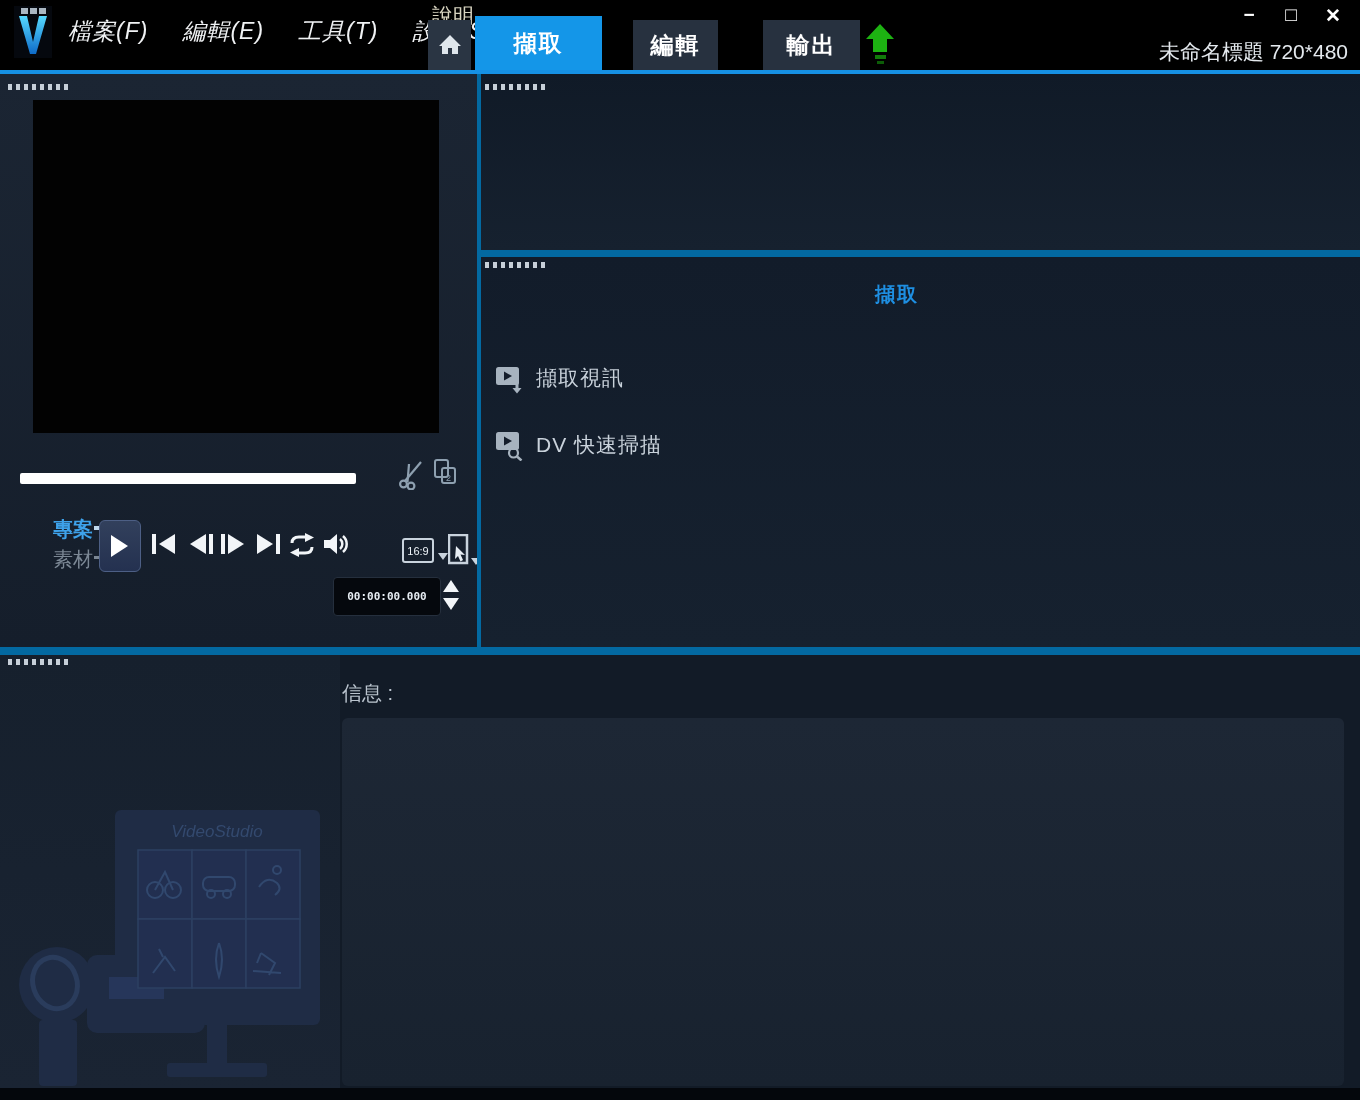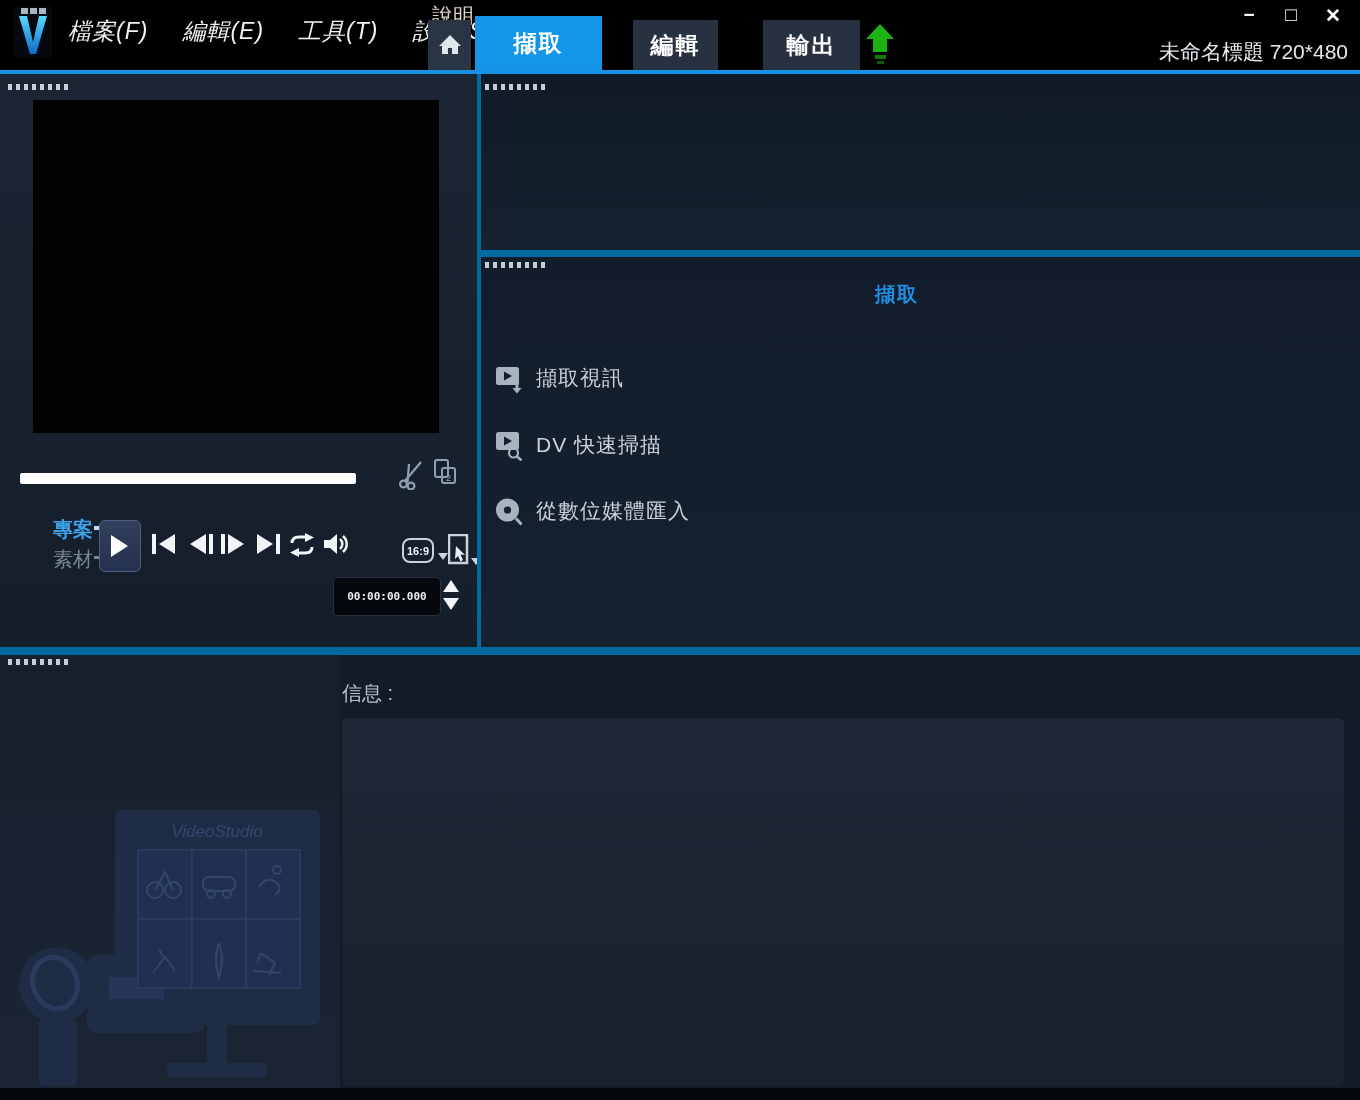--- a/index.html
+++ b/index.html
@@ -45,21 +45,21 @@
   .tool-btn { position:absolute; background:none; border:none; padding:0; cursor:pointer; }
   .proj-label { position:absolute; left:53px; top:442px; font-size:20px; font-weight:bold; color:#3ea2ea; }
   .clip-label { position:absolute; left:53px; top:472px; font-size:20px; color:#7b8794; }
   .dash-b { position:absolute; left:94px; top:452px; width:10px; height:4px; background:#bfd9ee; }
   .dash-g { position:absolute; left:94px; top:482px; width:10px; height:3px; background:#7b8794; }
   .play-btn { position:absolute; left:99px; top:446px; width:42px; height:52px; border-radius:6px;
               background:linear-gradient(#32405c,#243150); border:1px solid #4d5f85;
               display:flex; align-items:center; justify-content:center; cursor:pointer; }
   .tbtn { position:absolute; top:459px; width:30px; height:24px; background:none; border:none; padding:0; cursor:pointer; }
   .aspect-btn { position:absolute; left:402px; top:464px; width:32px; height:25px; border:2px solid #c9d3dd;
-                border-radius:8px; background:none; color:#eef3f8; font-size:11px; font-weight:bold;
+                border-radius:3px; background:none; color:#eef3f8; font-size:11px; font-weight:normal;
                 display:flex; align-items:center; justify-content:center; cursor:pointer;text-align:right; }
   .caret { position:absolute; width:0; height:0; border-left:5px solid transparent;
            border-right:5px solid transparent; border-top:7px solid #c9d3dd; cursor:pointer; }
   .timecode { position:absolute; left:333px; top:503px; width:106px; height:37px; background:#05080d;
               border:1px solid #252f3d; border-radius:4px; display:flex; align-items:center; justify-content:center;
               color:#e6ecf2; font-family:"DejaVu Sans Mono",monospace; font-weight:bold; font-size:11px; }
   .spin { position:absolute; left:443px; width:0; height:0; border-left:8px solid transparent;
           border-right:8px solid transparent; cursor:pointer; }
   .spin-up   { top:506px; border-bottom:12px solid #f2f5f8; }
   .spin-down { top:524px; border-top:12px solid #f2f5f8; }
@@ -255,28 +255,20 @@
     <button class="cap-row" style="top:172px;">
       <svg width="28" height="31" viewBox="0 0 28 31">
         <rect x="1" y="2" width="23" height="18" rx="2.5" fill="#a7b3bf"></rect>
         <polygon points="9,6.5 17,11 9,15.5" fill="#141d2b"></polygon>
         <circle cx="18.5" cy="23" r="4.5" fill="none" stroke="#a7b3bf" stroke-width="2.2"></circle>
         <line x1="22" y1="26.5" x2="26.5" y2="30.5" stroke="#a7b3bf" stroke-width="2.5"></line>
       </svg>
       <span class="lbl">DV 快速掃描</span>
     </button>
 
-    <button class="cap-row" style="top:238px;">
-      <svg width="28" height="31" viewBox="0 0 28 31">
-        <circle cx="12.5" cy="14" r="11.5" fill="#a7b3bf"></circle>
-        <circle cx="12.5" cy="14" r="3.6" fill="#15202e"></circle>
-        <line x1="21" y1="22.5" x2="26.5" y2="28.5" stroke="#a7b3bf" stroke-width="3"></line>
-      </svg>
-      <span class="lbl">從數位媒體匯入</span>
-    </button>
 
 
   </div>
 
   <div class="bottom-panel">
     <div class="wm-zone">
       <svg width="320" height="295" viewBox="0 0 320 295" style="position:absolute; left:15px; top:140px;">
         <g fill="#1f2c45">
           <rect x="100" y="15" width="205" height="215" rx="6"></rect>
           <rect x="192" y="230" width="20" height="40"></rect>

